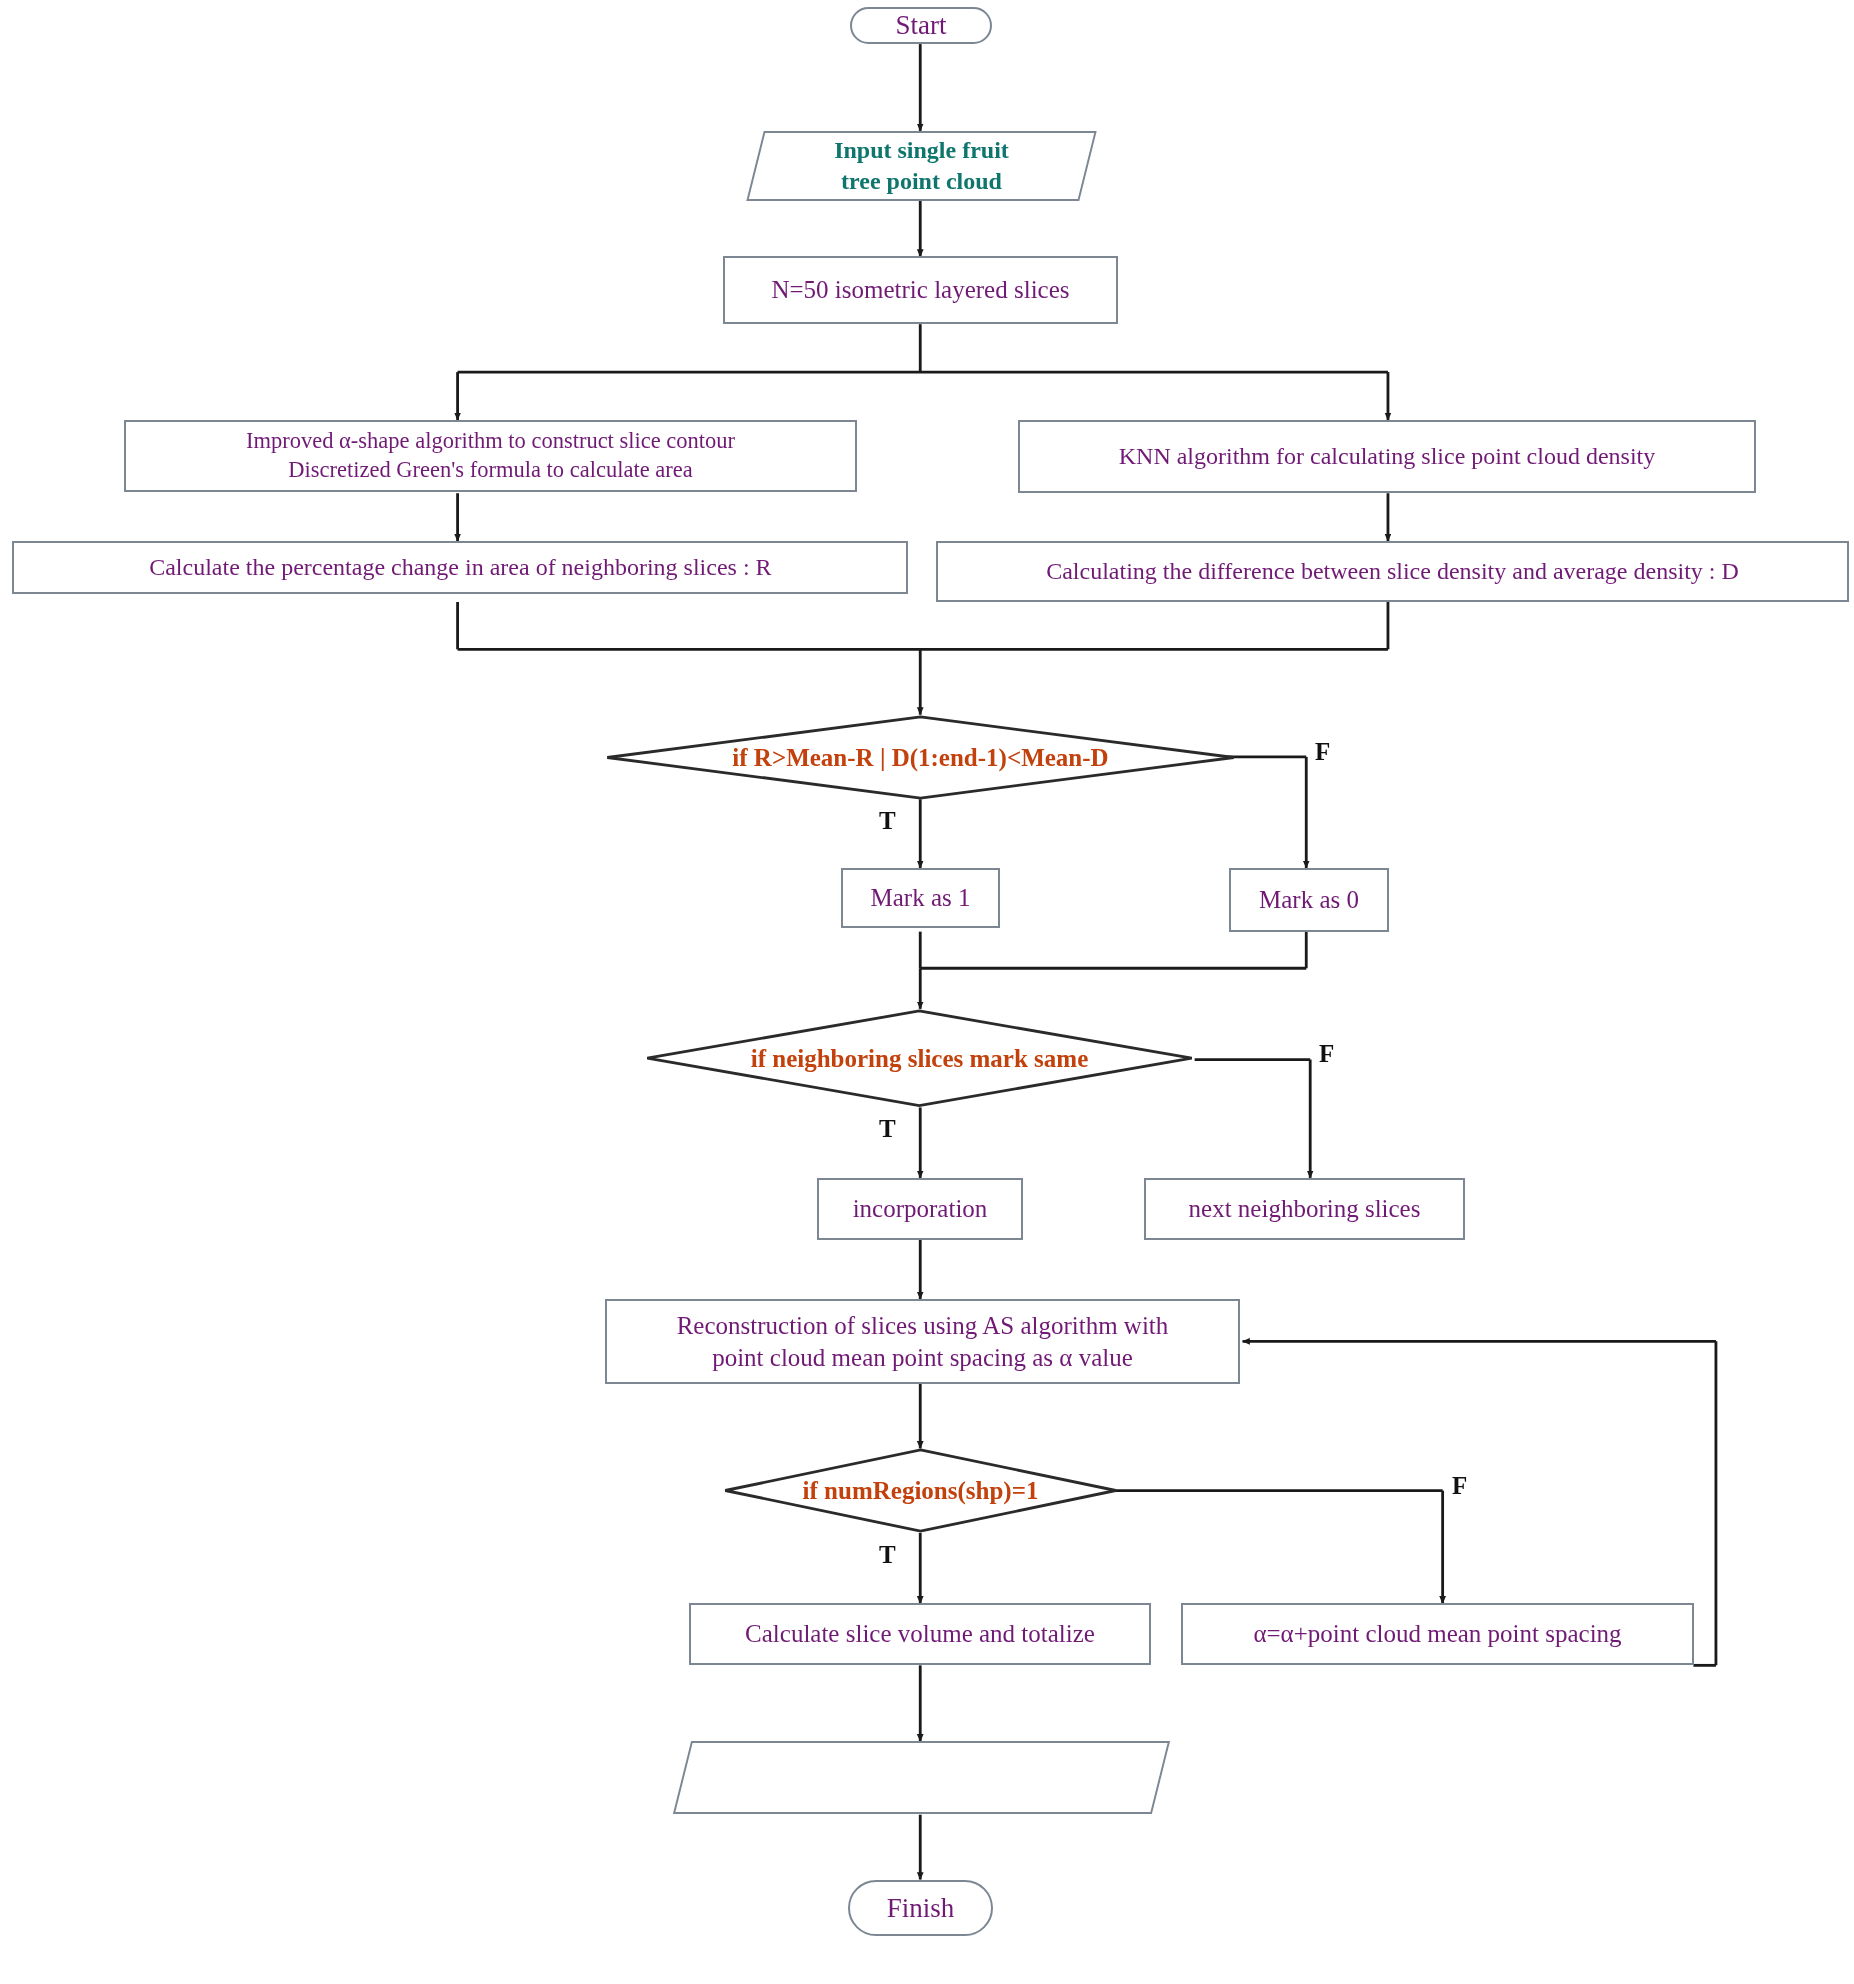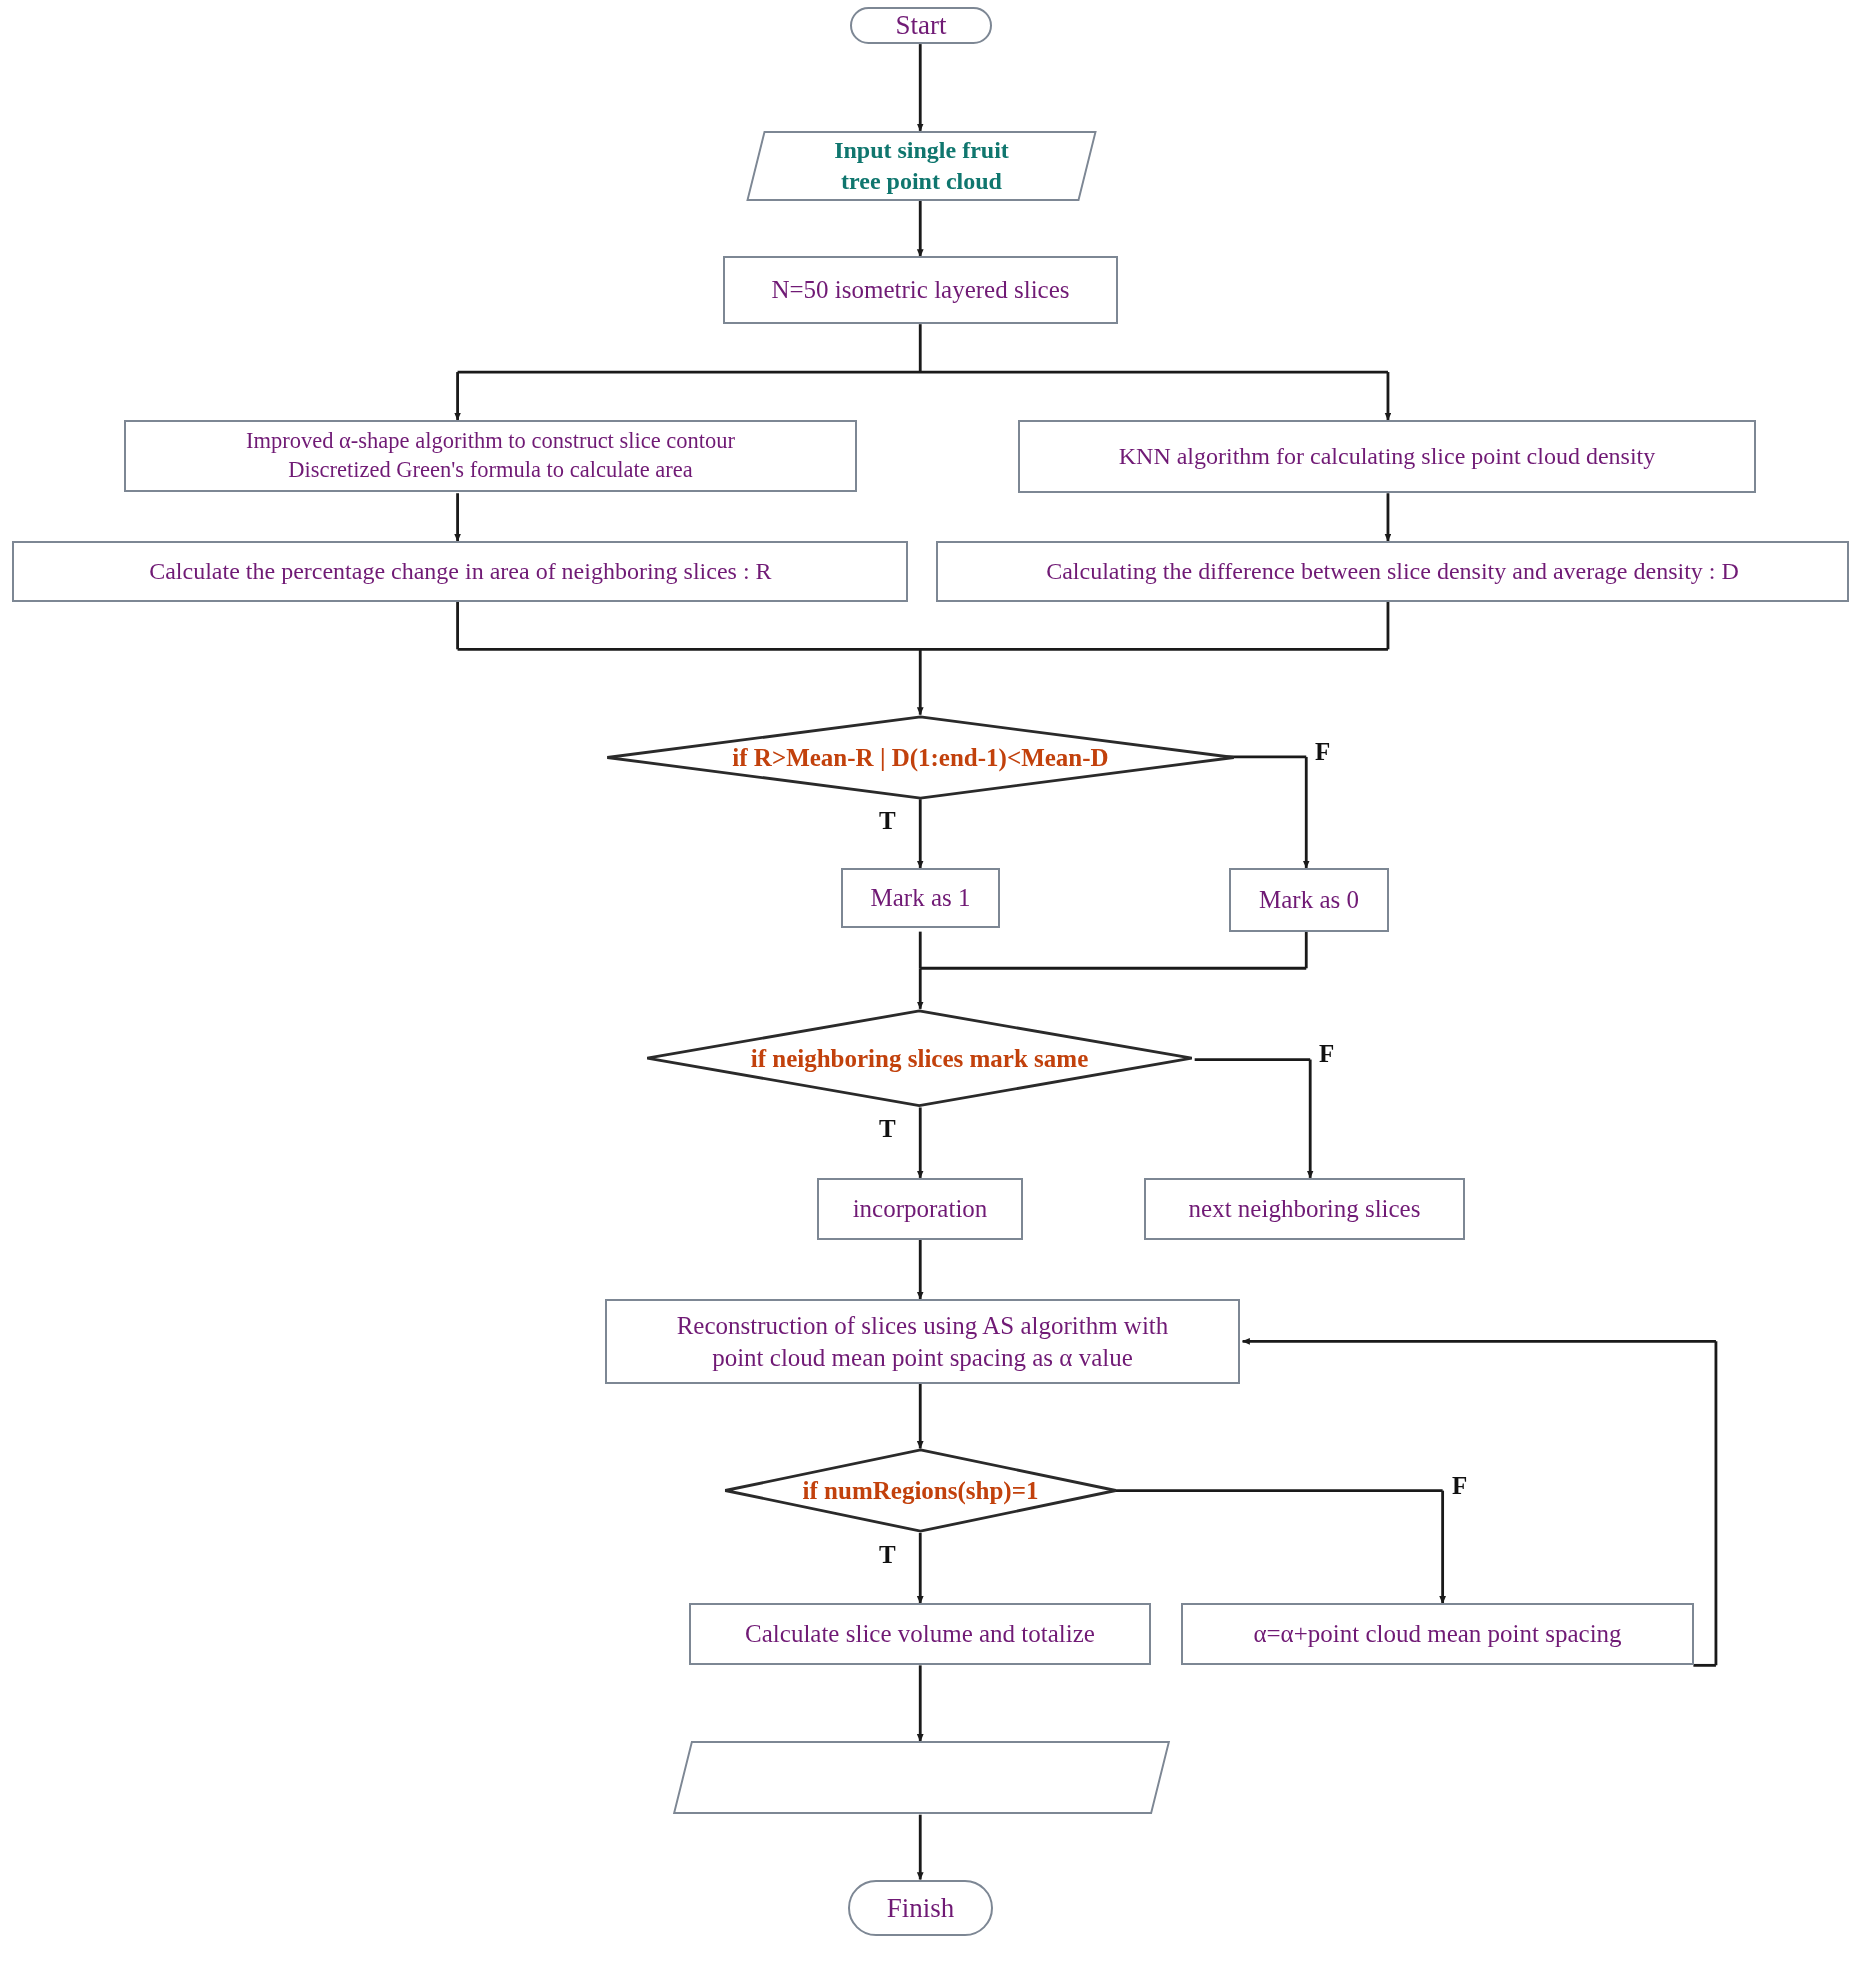--- a/index.html
+++ b/index.html
@@ -121,21 +121,21 @@
     <span class="txt">
       <span>Improved α-shape algorithm to construct slice contour</span><br>
       <span>Discretized Green's formula to calculate area</span>
     </span>
   </div>
 
   <div class="node proc f42" style="left:1018px;top:420px;width:738px;height:73px;">
     <span class="txt">KNN algorithm for calculating slice point cloud density</span>
   </div>
 
-  <div class="node proc f42" style="left:12.4px;top:541px;width:896px;height:61px;">
+  <div class="node proc f42" style="left:12.4px;top:541px;width:896px;height:53px;">
     <span class="txt">Calculate the percentage change in area of neighboring slices : R</span>
   </div>
 
   <div class="node proc f42" style="left:936px;top:541px;width:913px;height:61px;">
     <span class="txt">Calculating the difference between slice density and average density : D</span>
   </div>
 
   <div class="dec" style="left:605px;top:715px;width:631px;height:85px;">
     <svg width="631" height="85" viewBox="0 0 1120 150" xmlns="http://www.w3.org/2000/svg">
       <polygon points="560,3 1116,75 560,147 4,75" fill="#ffffff" stroke="#2a2a2a" stroke-width="5"></polygon>

